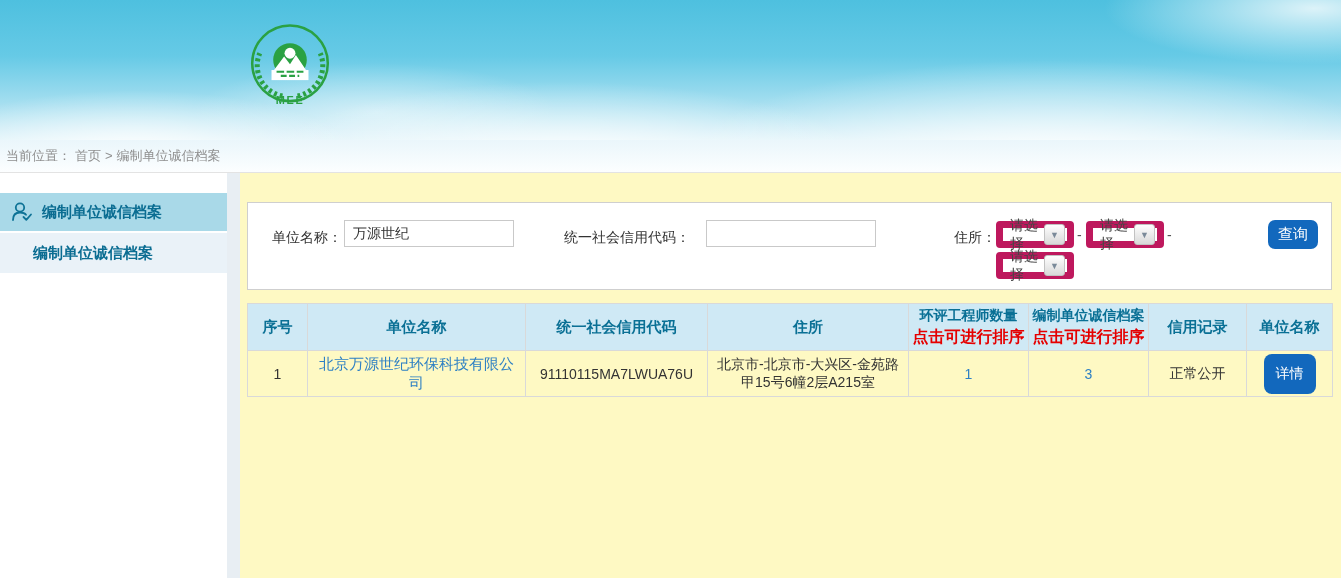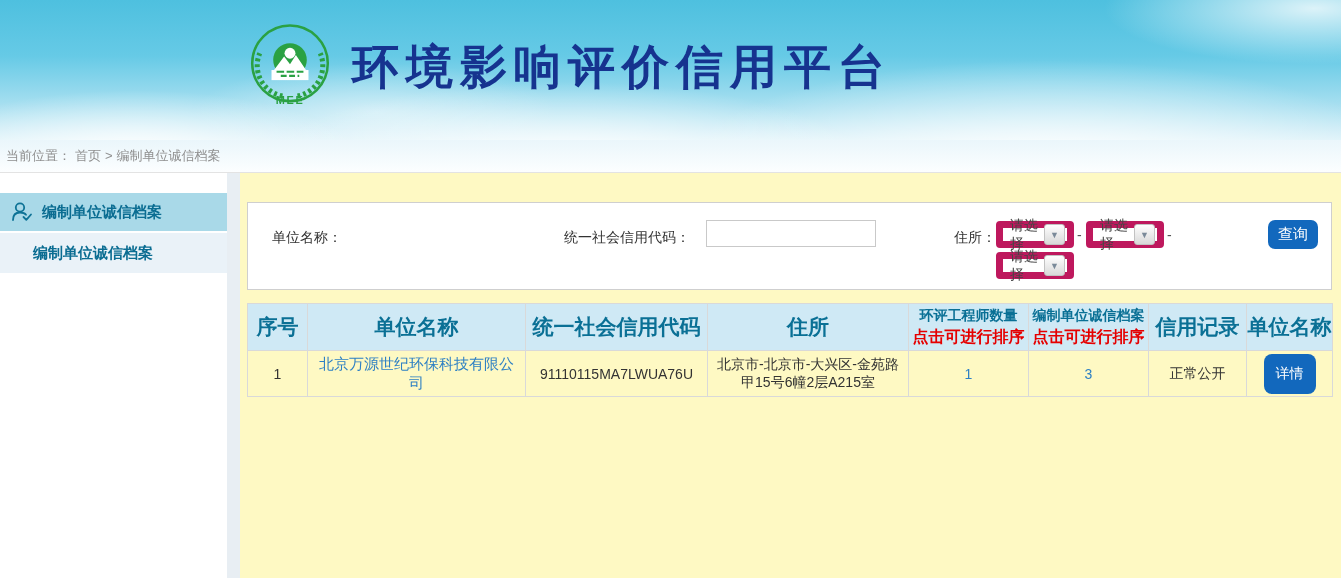--- a/index.html
+++ b/index.html
@@ -56,21 +56,21 @@
     justify-content:center; font-size:9px; color:#7a8a99; }
   .cb1 { left:748px; top:18px; } .cb2 { left:838px; top:18px; } .cb3 { left:748px; top:49px; }
   .dash { position:absolute; top:24px; font-size:14px; color:#555; }
   .d1 { left:829px; } .d2 { left:919px; }
   .query-btn { position:absolute; left:1020px; top:17px; width:50px; height:29px;
     background:#1268bd; color:#fff; font-size:15px; border:none; border-radius:7px;
     cursor:pointer; font-family:inherit; }
 
   
   .tbl { margin:13px 0 0 7px; width:1085px; border-collapse:collapse; table-layout:fixed; }
-  .tbl th { background:#cfe9f5; color:#0a7095; font-size:21px; font-weight:bold;
+  .tbl th { background:#cfe9f5; color:#0a7095; font-size:15px; font-weight:bold;
     height:47px; border:1px solid #d9d9d9; text-align:center; }
   .tbl th.sortable { font-size:14px; cursor:pointer; }
   .tbl th .hint { display:block; color:#e50000; font-size:16px; margin-top:2px; }
   .tbl td { height:46px; border:1px solid #d9d9d9; text-align:center; font-size:14px;
     color:#333; padding:2px 6px; }
   .link { color:#2e80c4; cursor:pointer; text-decoration:none; }
   .co-link { font-size:15px; }
   .detail-btn { background:#1268bd; color:#fff; border:none; border-radius:8px;
     padding:11px 12px; font-size:14px; cursor:pointer; font-family:Liberation Sans, sans-serif; }
 </style>
@@ -83,21 +83,20 @@
     <path d="M41,87 A37,37 0 0 1 14,36" fill="none" stroke="#2aa143" stroke-width="6" stroke-dasharray="3.5,3.5"></path>
     <path d="M59,87 A37,37 0 0 0 86,36" fill="none" stroke="#2aa143" stroke-width="6" stroke-dasharray="3.5,3.5"></path>
     <circle cx="50" cy="44" r="20" fill="#2aa143"></circle>
     <circle cx="50" cy="36" r="6.5" fill="#ffffff"></circle>
     <path d="M31,56 L43,40 L50,49 L57,38 L69,56 Z" fill="#ffffff"></path>
     <rect x="28" y="56" width="44" height="12" fill="#ffffff"></rect>
     <path d="M34,58 h32" stroke="#2aa143" stroke-width="2.6" stroke-dasharray="9,3"></path>
     <path d="M39,63 h22" stroke="#2aa143" stroke-width="2.6" stroke-dasharray="7,3"></path>
     <text x="50" y="96" text-anchor="middle" font-size="13" font-weight="bold" fill="#2aa143" letter-spacing="2">MEE</text>
   </svg>
-  <div class="site-title">环境影响评价信用平台</div>
 </div>
 
 <div class="crumb-bar">
   <span>当前位置：</span><span class="crumb-home">首页</span><span>&gt;</span><span>编制单位诚信档案</span>
 </div>
 
 <div class="main">
 
   <div class="sidebar">
     <div class="side-item1">
@@ -110,20 +109,21 @@
     </div>
     <div class="side-item2">编制单位诚信档案</div>
   </div>
 
   <div class="strip"></div>
 
   <div class="content">
 
     <div class="panel">
       <span class="flabel lab1">单位名称：</span>
+      <input class="tinput inp1" type="text" value="万源世纪" style="">
       <span class="flabel lab2">统一社会信用代码：</span>
       <input class="tinput inp2" type="text" value="" style="">
       <span class="flabel lab3">住所：</span>
 
       <div class="combo cb1">
         <span class="combo-text">请选择</span>
         <span class="combo-btn">▼</span>
       </div>
       <span class="dash d1">-</span>
       <div class="combo cb2">

